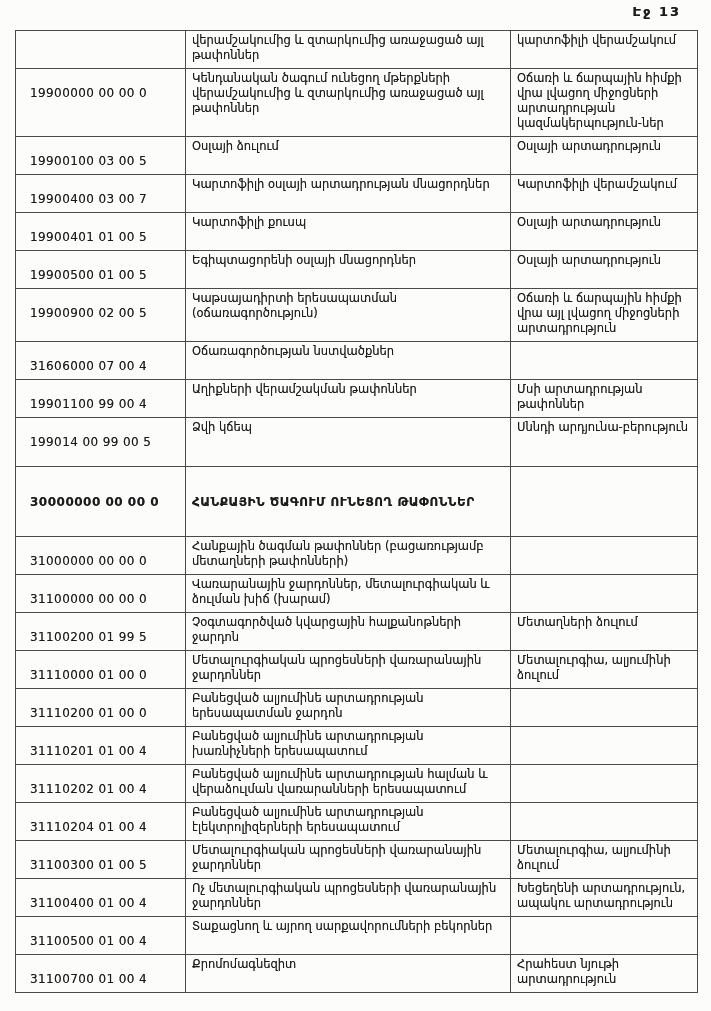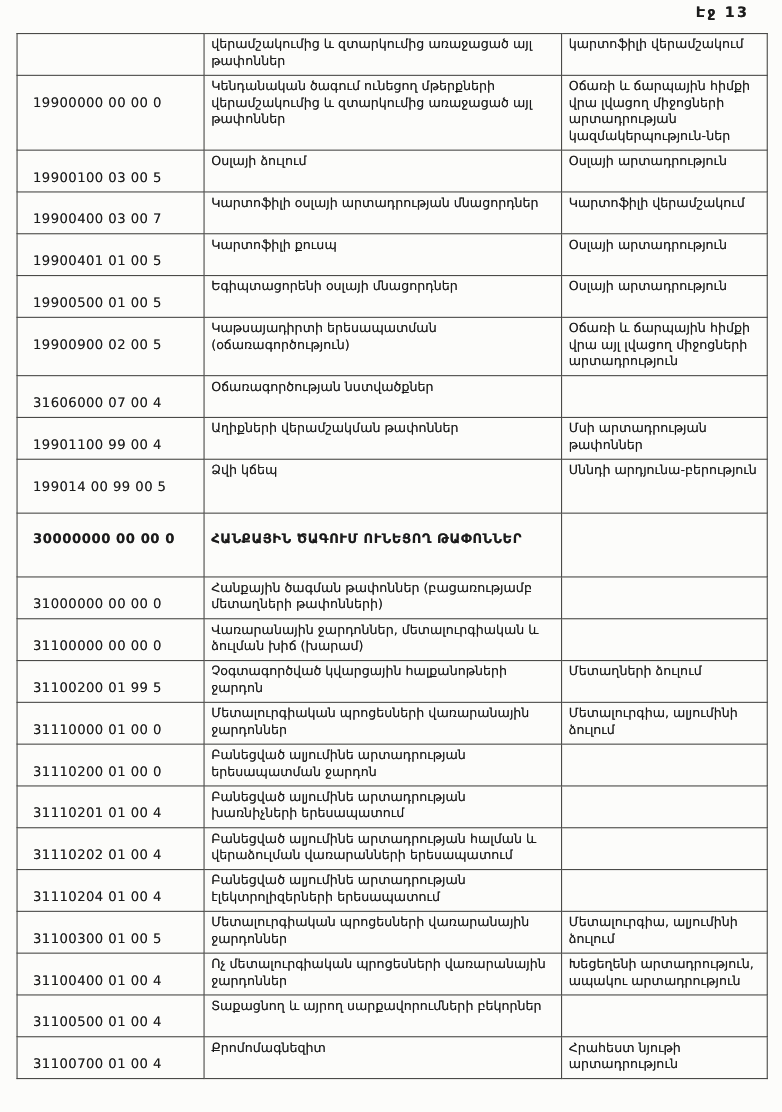--- a/index.html
+++ b/index.html
@@ -32,21 +32,21 @@
     font-size:11.5px;line-height:15px;
     text-shadow:0 0 .5px rgba(25,25,25,.55);
     word-wrap:break-word;
   }
   td.code{
     font-size:12px;letter-spacing:.4px;white-space:nowrap;
     padding-left:14px;padding-top:17px;
   }
   tr.italic td{}
   tr.bold td{font-weight:bold;font-size:12px;letter-spacing:.5px}
-  tr.tall td{padding-top:16px;padding-bottom:26px}
+  tr.tall td{padding-top:28px;padding-bottom:26px}
   tr.gap-below td{padding-bottom:16px}
 </style>
 </head>
 <body>
 
 <div class="page">
   <div class="page-number">Էջ 13</div>
 
   <table class="waste-table">
     <colgroup>

